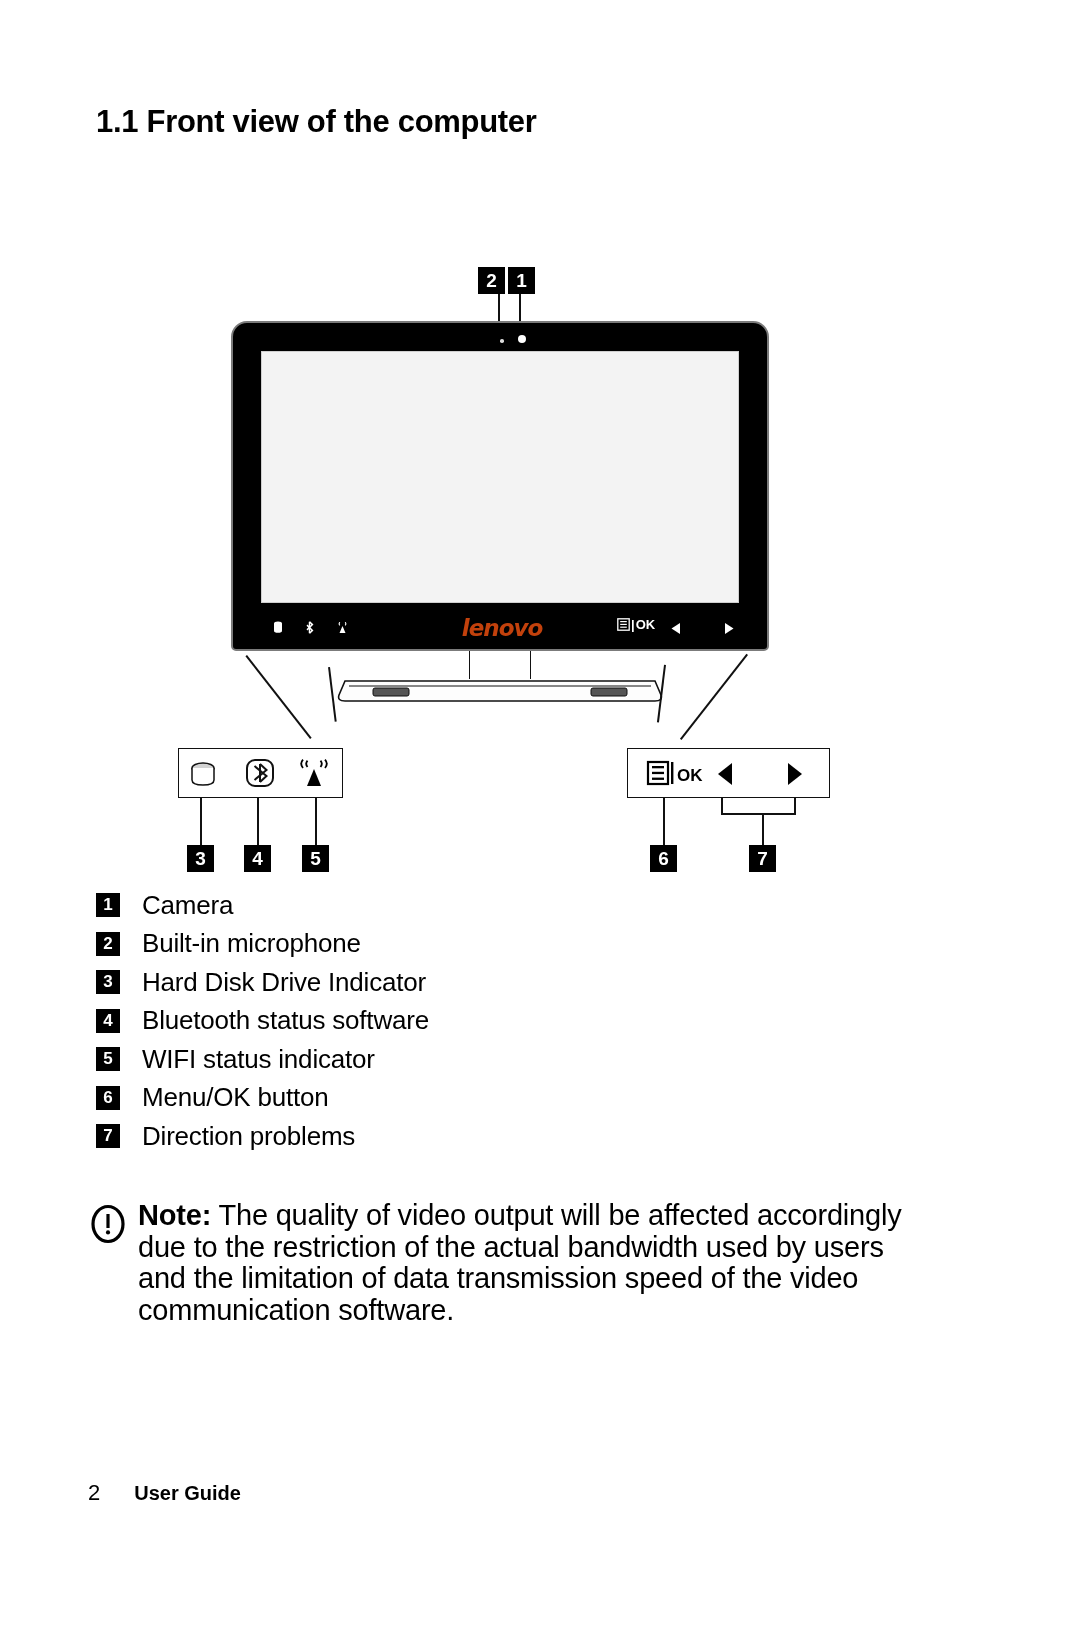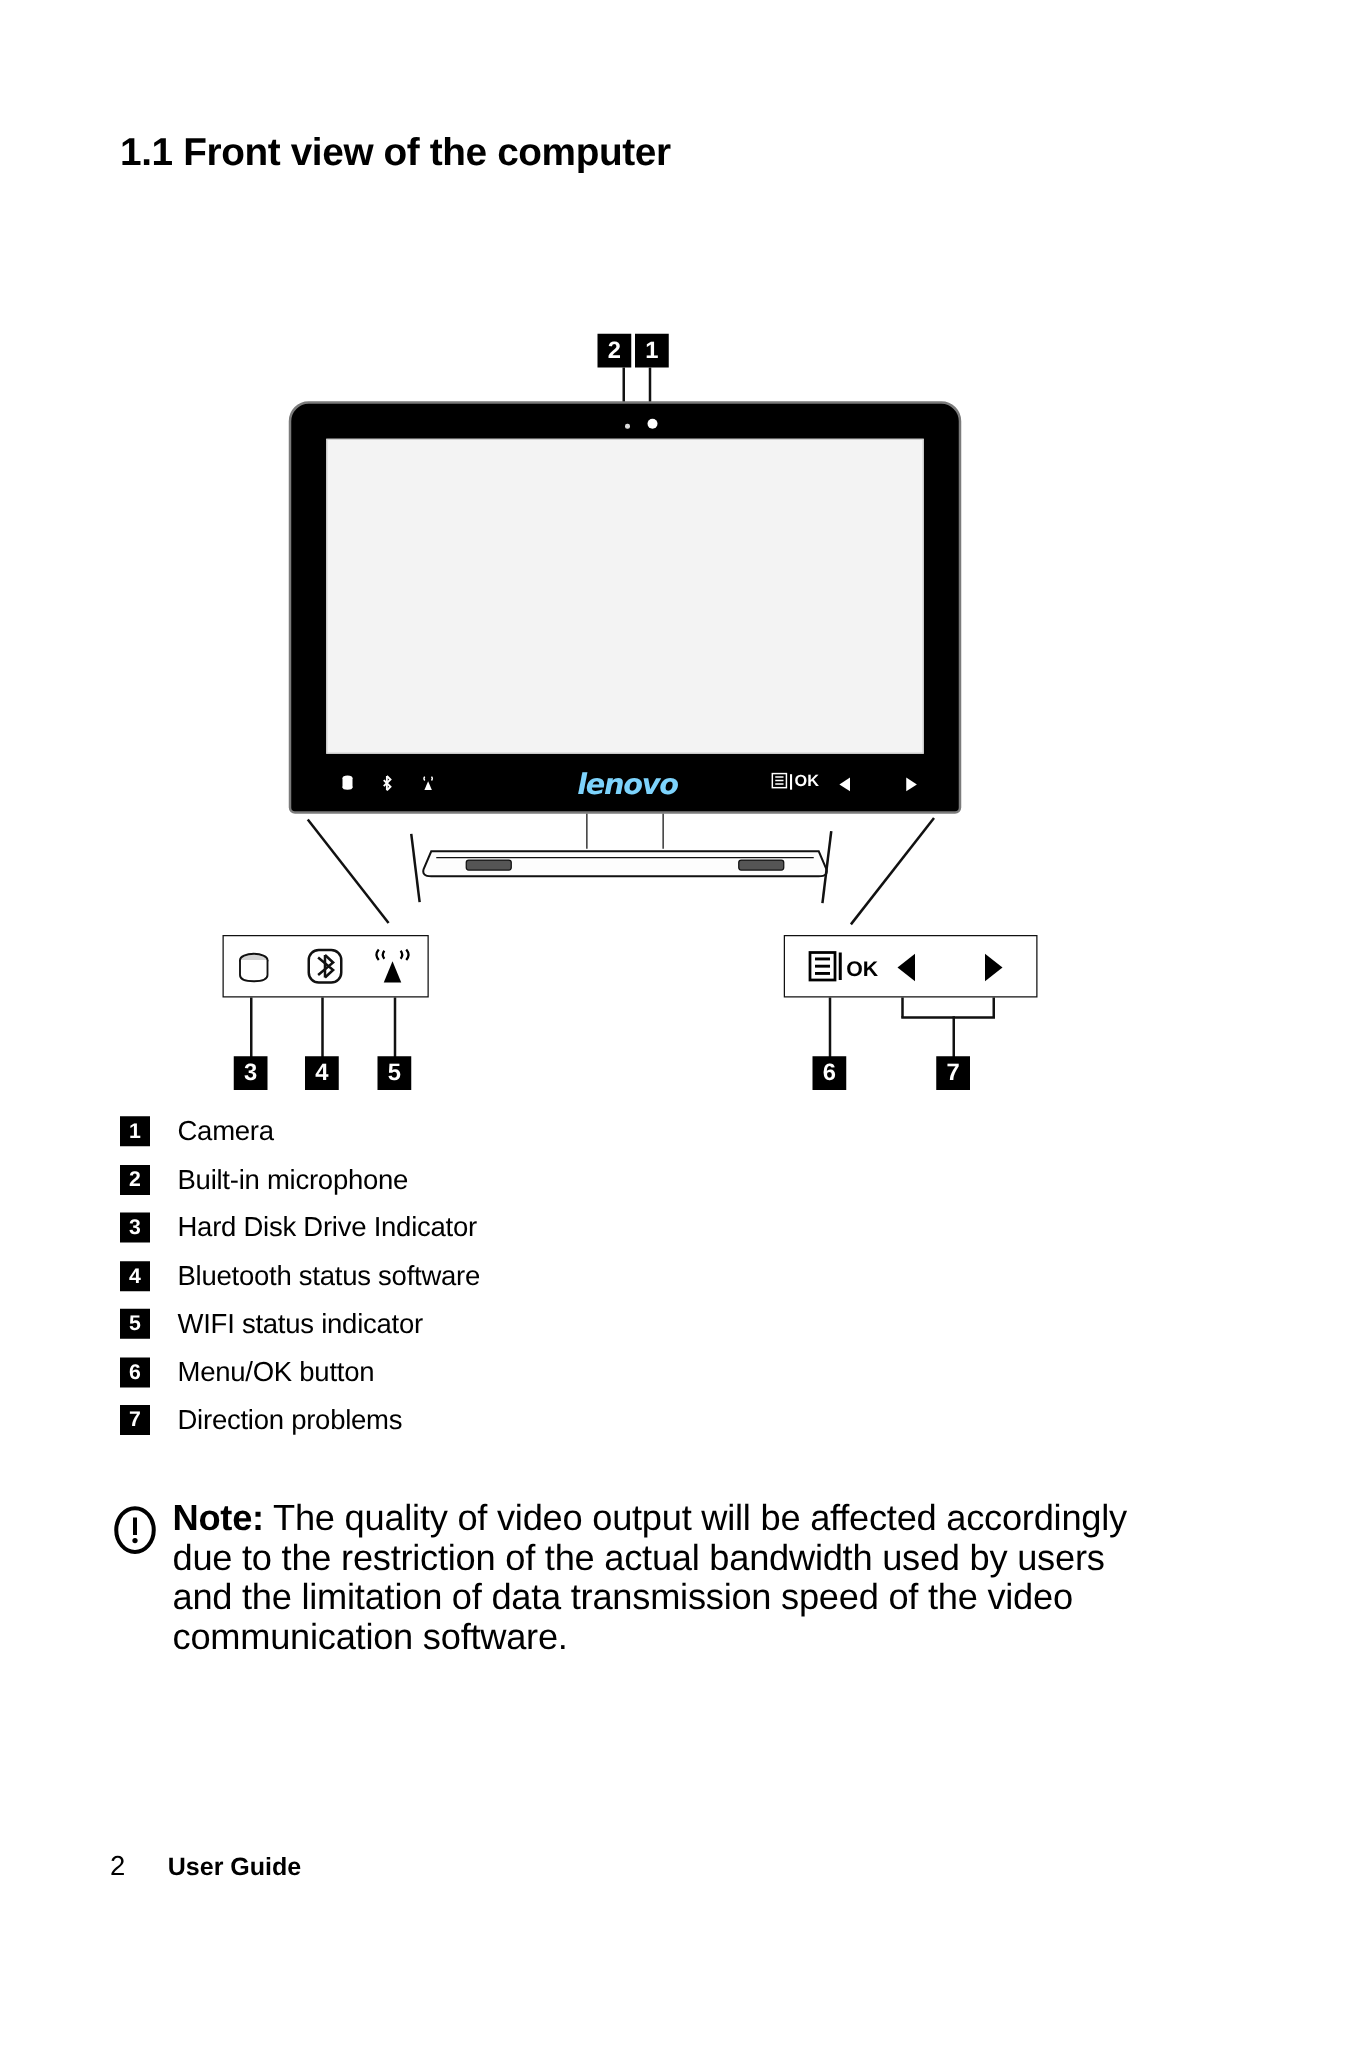--- a/index.html
+++ b/index.html
@@ -63,21 +63,21 @@
   }
   .mic-dot {
     position: absolute; left: 267px; top: 16px;
     width: 3.5px; height: 3.5px; border-radius: 50%; background: #dcdcdc;
   }
   .bezel-row {
     position: absolute; left: 0; top: 285px; width: 538px; height: 40px;
   }
   .lenovo-logo {
     position: absolute; left: 50%; top: 7px; transform: translateX(-50%);
-    color: #7dd3fc; font-size: 23px; font-weight: bold; font-style: italic;
+    color: #c2410c; font-size: 23px; font-weight: bold; font-style: italic;
     font-family: "DejaVu Sans", sans-serif; letter-spacing: -1px;
   }
   .bz-ico { position: absolute; top: 12px; }
   .bz-menu {
     position: absolute; left: 384px; top: 9px;
     color: #fff; font-size: 13px; font-weight: bold;
     display: flex; align-items: center; gap: 1px;
   }
   .bz-arrow { position: absolute; top: 13px; }
 
@@ -96,21 +96,21 @@
   }
 
   
   .legend { position: absolute; left: 96px; top: 886px; }
   .leg-row { display: flex; align-items: center; height: 38.5px; }
   .leg-chip {
     background: #000; color: #fff; font-size: 17px; font-weight: bold;
     width: 24px; height: 24px; line-height: 24px; text-align: center;
     flex: 0 0 24px;
   }
-  .leg-label { margin-left: 22px; font-size: 22px; letter-spacing: -0.2px; }
+  .leg-label { margin-left: 22px; font-size: 26px; letter-spacing: -0.2px; }
 
   
   .note { position: absolute; left: 88px; top: 1200px; width: 850px; }
   .note-icon { position: absolute; left: 0; top: 4px; width: 40px; height: 40px; }
   .note-text {
     margin-left: 50px; font-size: 29px; line-height: 31.5px;
     letter-spacing: -0.2px;
   }
   .note-text b { font-weight: bold; }
 

